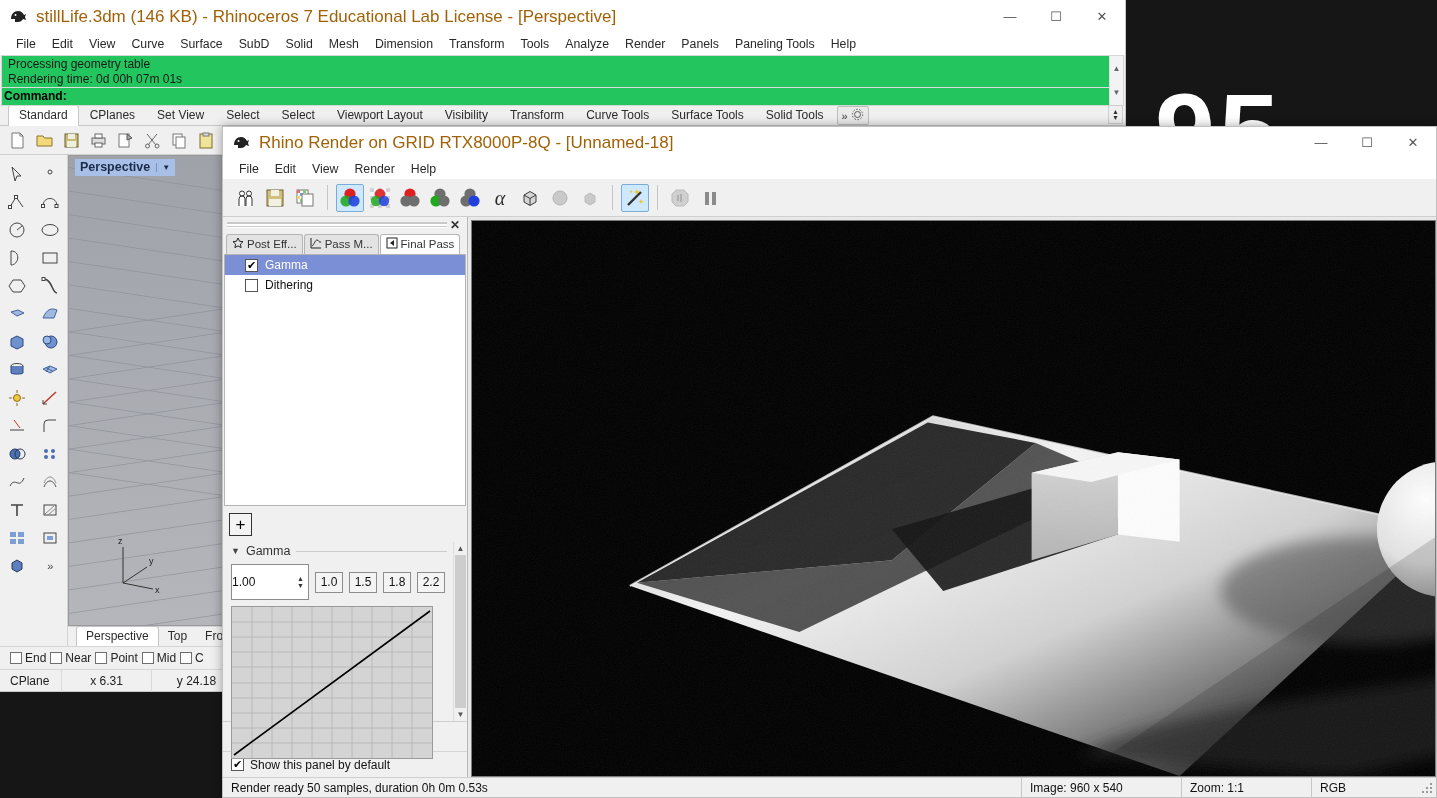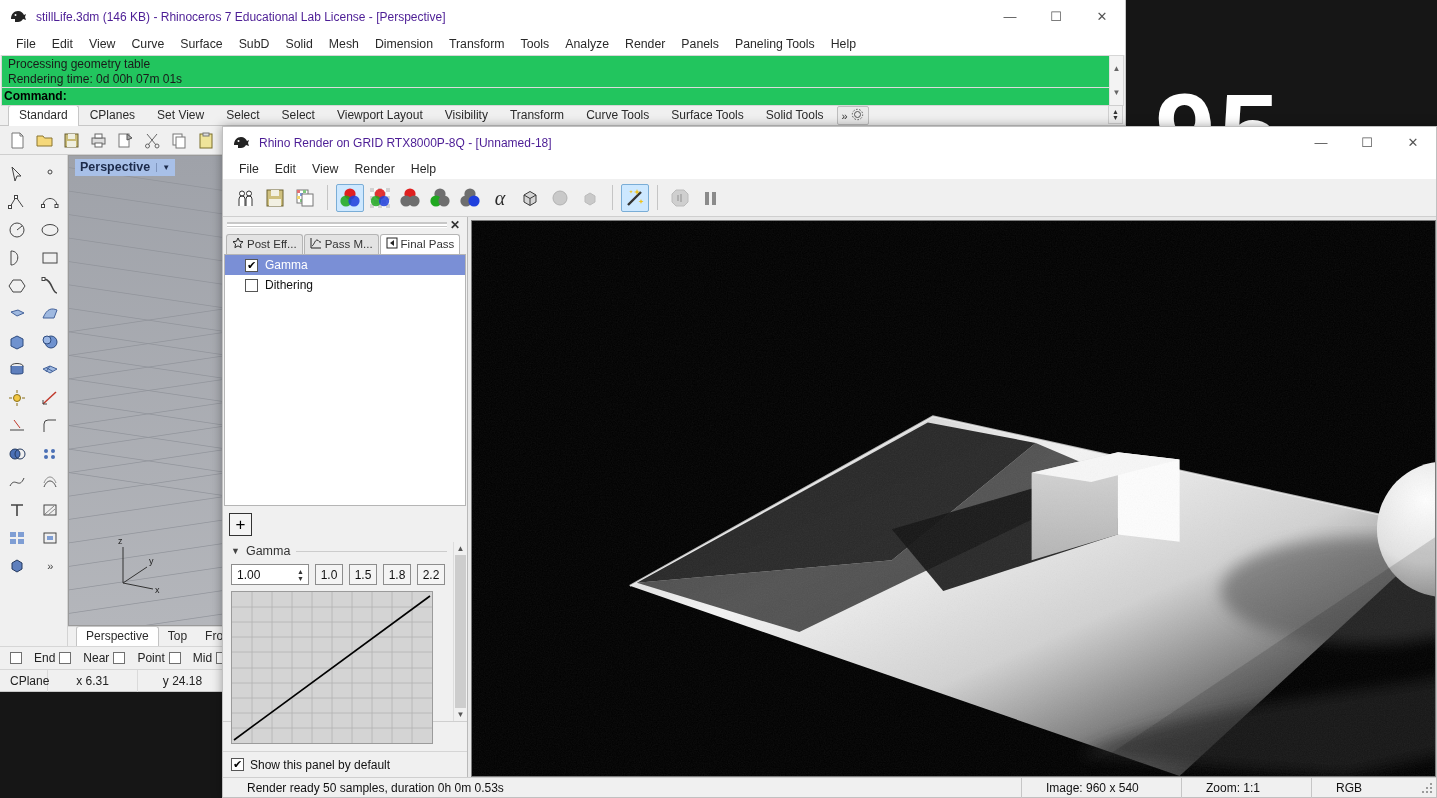--- a/index.html
+++ b/index.html
@@ -41,21 +41,21 @@
   .titlebar {
     height: 33px; background: #ffffff;
     display: flex; align-items: center;
     padding-left: 10px;
     flex: 0 0 33px;
   }
   .title-icon {
     width: 17px; height: 17px; margin-right: 9px;
     display: flex; align-items: center; justify-content: center;
   }
-  .title-text { color: #4c1d95; font-size: 12px; white-space: nowrap; }
+  .title-text { color: #a16207; font-size: 17px; white-space: nowrap; }
   .win-btns { margin-left: auto; display: flex; height: 33px; }
   .win-btn {
     width: 46px; height: 33px;
     display: flex; align-items: center; justify-content: center;
     color: #555; font-size: 13px;
   }
 
   
   .menubar {
     height: 22px; display: flex; align-items: center;
@@ -175,21 +175,21 @@
     padding: 2px 9px; font-size: 12px; color: #2b2b2b; line-height: 15px;
   }
   .vp-tab.active { background: #fff; border: 1px solid #c4c4c4; border-bottom: none; border-radius: 3px 3px 0 0; }
 
   
   .osnap {
     height: 23px; background: #f0f0f0; display: flex; align-items: center;
     gap: 4px; padding-left: 10px; border-top: 1px solid #d6d6d6;
     flex: 0 0 23px;
   }
-  .osnap-item { display: flex; align-items: center; gap: 12px; font-size: 12px; color: #222; }
+  .osnap-item { display: flex; align-items: center; gap: 3px; font-size: 12px; color: #222; }
   .cbx {
     width: 12px; height: 12px; border: 1px solid #707070; background: #fff;
     display: inline-block;
   }
   .statusbar {
     height: 22px; background: #f0f0f0; display: flex; align-items: center;
     font-size: 12px; color: #222; border-top: 1px solid #d6d6d6;
     flex: 0 0 22px;
   }
   .sb-cell { padding: 0 10px; height: 22px; display: flex; align-items: center;
@@ -272,23 +272,23 @@
   .pe-sect {
     flex: 1; padding: 0 6px 0 8px; display: flex; flex-direction: column;
     min-width: 0;
   }
   .pe-sect-head { display: flex; align-items: center; gap: 6px; padding: 2px 0 6px; }
   .pe-chev { font-size: 9px; color: #444; }
   .pe-sect-title { font-size: 12.5px; color: #333; }
   .pe-sect-line { flex: 1; height: 1px; background: #cccccc; }
   .gamma-ctrls { display: flex; align-items: center; gap: 6px; margin-bottom: 6px; }
   .gamma-input {
-    width: 78px; height: 21px; border: 1px solid #8d8d8d; background: #fff;
+    width: 78px; height: 36px; border: 1px solid #8d8d8d; background: #fff;
     display: flex; align-items: center; font-size: 12px; color: #111;
-    padding-left: 5px; position: relative;
+    position: relative;
   }
   .gamma-spin {
     position: absolute; right: 1px; top: 1px; bottom: 1px; width: 13px;
     display: flex; flex-direction: column; align-items: center;
     justify-content: center; font-size: 7px; color: #333; line-height: 7px;
   }
   .gbtn {
     width: 28px; height: 21px; border: 1px solid #8d8d8d; background: #f4f4f4;
     display: flex; align-items: center; justify-content: center;
     font-size: 12px; color: #111;
@@ -318,21 +318,21 @@
   }
   .render-canvas {
     flex: 1; background: #000; position: relative; overflow: hidden;
     border: 1px solid #7d7d7d;
   }
   .rw-status {
     height: 20px; background: #f0f0f0; display: flex; align-items: center;
     font-size: 12px; color: #111; border-top: 1px solid #cfcfcf;
     flex: 0 0 20px;
   }
-  .rws-cell { padding: 0 24px; height: 20px; display: flex; align-items: center; }
+  .rws-cell { padding: 0 8px; height: 20px; display: flex; align-items: center; }
   .rws-cell.bordered { border-left: 1px solid #c6c6c6; }
   .rws-spacer { flex: 1; }
   .grip {
     width: 12px; height: 12px; margin-right: 3px;
     background:
       radial-gradient(circle at 2px 10px, #9a9a9a 1px, transparent 1.2px),
       radial-gradient(circle at 6px 10px, #9a9a9a 1px, transparent 1.2px),
       radial-gradient(circle at 10px 10px, #9a9a9a 1px, transparent 1.2px),
       radial-gradient(circle at 6px 6px, #9a9a9a 1px, transparent 1.2px),
       radial-gradient(circle at 10px 6px, #9a9a9a 1px, transparent 1.2px),
@@ -853,21 +853,21 @@
         <span class="cbx"></span>
         <span>Mid</span>
       </div>
       <div class="osnap-item">
         <span class="cbx"></span>
         <span>C</span>
       </div>
     </div>
 
     <div class="statusbar">
-      <div class="sb-cell" style="width:48px">CPlane</div>
+      <div class="sb-cell" style="width:62px">CPlane</div>
       <div class="sb-cell" style="width:90px;justify-content:center">x 6.31</div>
       <div class="sb-cell" style="width:90px;justify-content:center">y 24.18</div>
     </div>
   </div>
 
   <div class="render-window">
 
     <div class="rw-title">
       <span class="title-icon">
         <svg width="17" height="17" viewBox="0 0 17 17">

